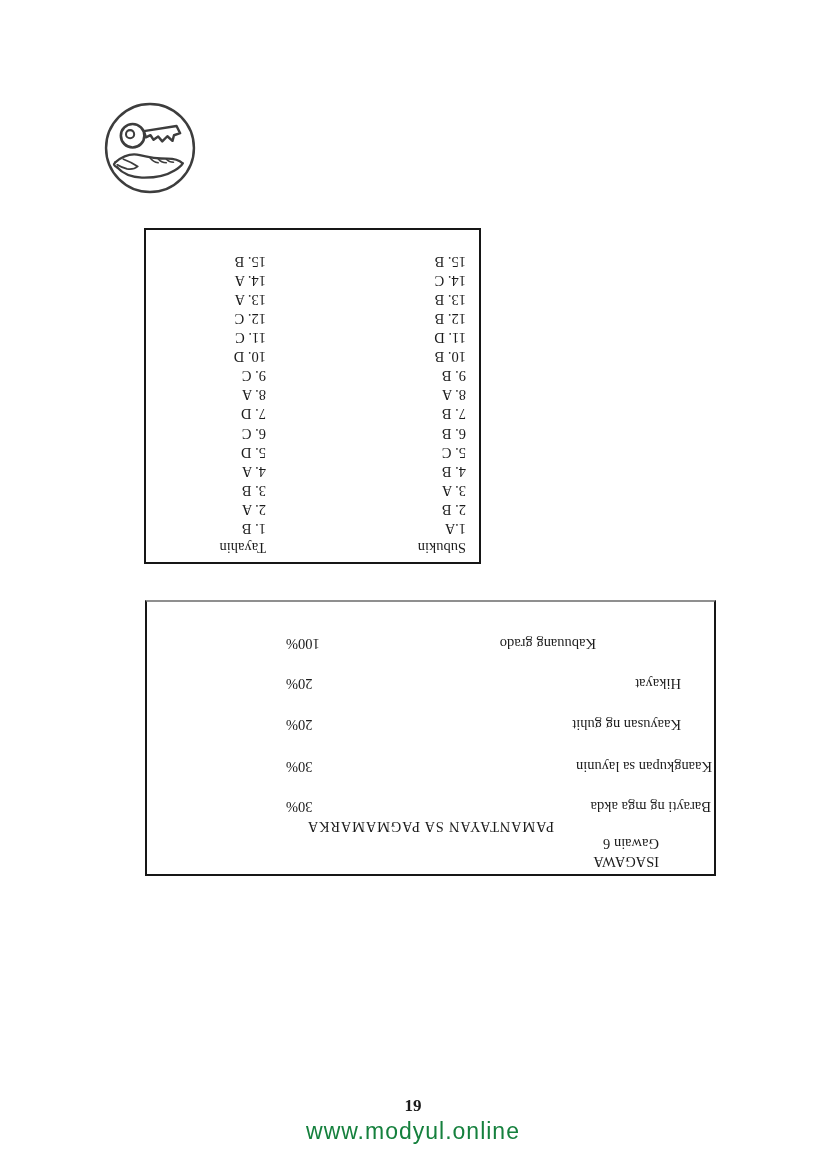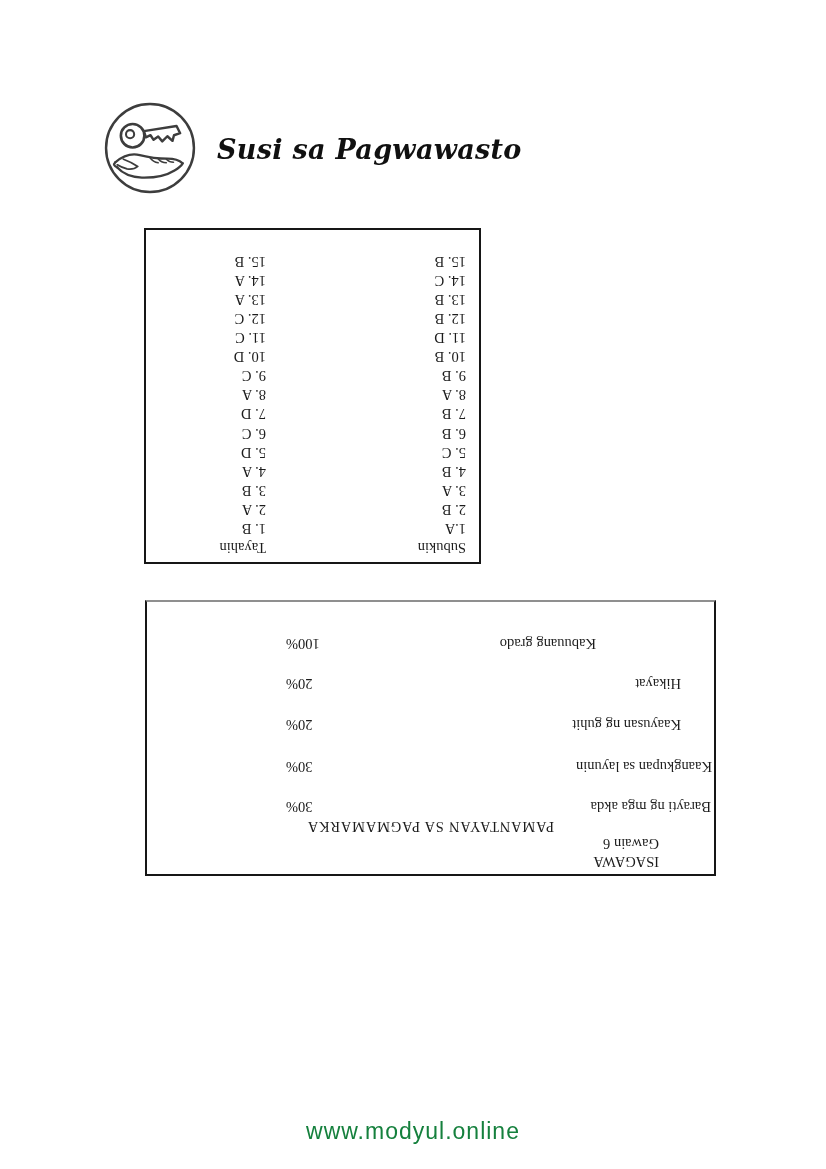--- a/index.html
+++ b/index.html
@@ -66,21 +66,20 @@
       <path stroke-width="2.4" d="M40 29.5 L72 24.5 L75.5 31.5 L69.5 33.5 L68 39 L63 34.5 L58 39.5 L54 34.8 L49.5 38 L46.5 33.5 L42 35.5 Z"></path>
 
       <path stroke-width="2.2" d="M12 60 Q24 50 36 53 Q50 56.5 63 56.5 Q73 56.5 78 61"></path>
       <path stroke-width="2.2" d="M14 65 Q22 74 38 75 Q58 75.5 70 68 Q76 64.5 78 61"></path>
       <path stroke-width="2.2" d="M12 60 Q9 63 14 65"></path>
       <path stroke-width="1.5" d="M62 57 q3 3 7 3 M54 56.5 q3 4 8 4 M46 55.5 q3 4 8 5"></path>
       <path stroke-width="1.8" d="M20 57 Q28 60 34 64 Q30 67.5 23.5 66.5 Q17 64.5 14 62.5"></path>
     </svg>
   </div>
 
-  <div class="doc-title">Susi sa Pagwawasto</div>
 
   <div class="box" id="answer-box">
     <div class="flip">
       <div class="col-hdr" id="col1-hdr">Subukin</div>
       <div class="ans-list" id="col1-list">
           <div>1.A</div>
           <div>2. B</div>
           <div>3. A</div>
           <div>4. B</div>
           <div>5. C</div>
@@ -138,15 +137,16 @@
         <span class="rlabel">Hikayat</span>
         <span class="rval">20%</span>
       </div>
       <div class="crit" id="crit-4">
         <span class="rlabel">Kabuuang grado</span>
         <span class="rval">100%</span>
       </div>
     </div>
   </div>
 
+  <div class="page-number">19</div>
   <div class="watermark">www.modyul.online</div>
 
 </div>
 
 </body></html>

